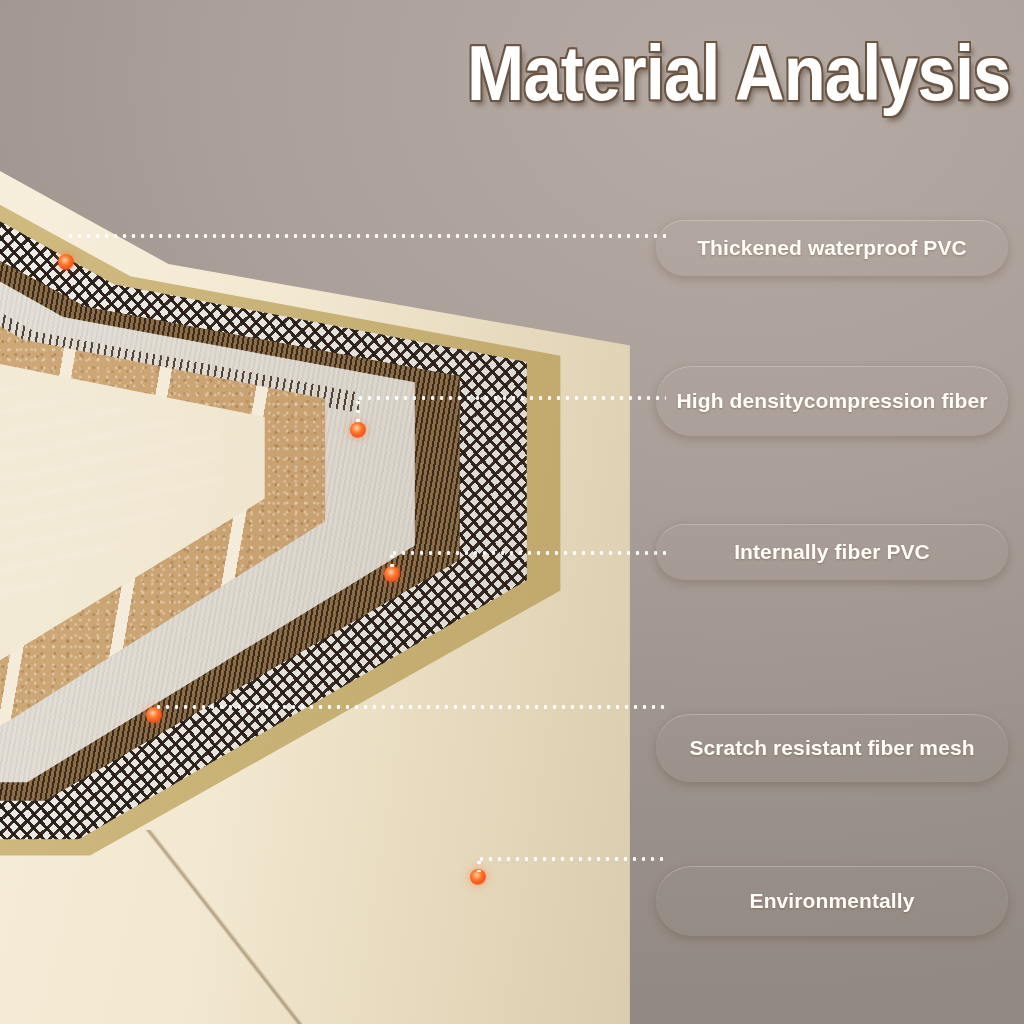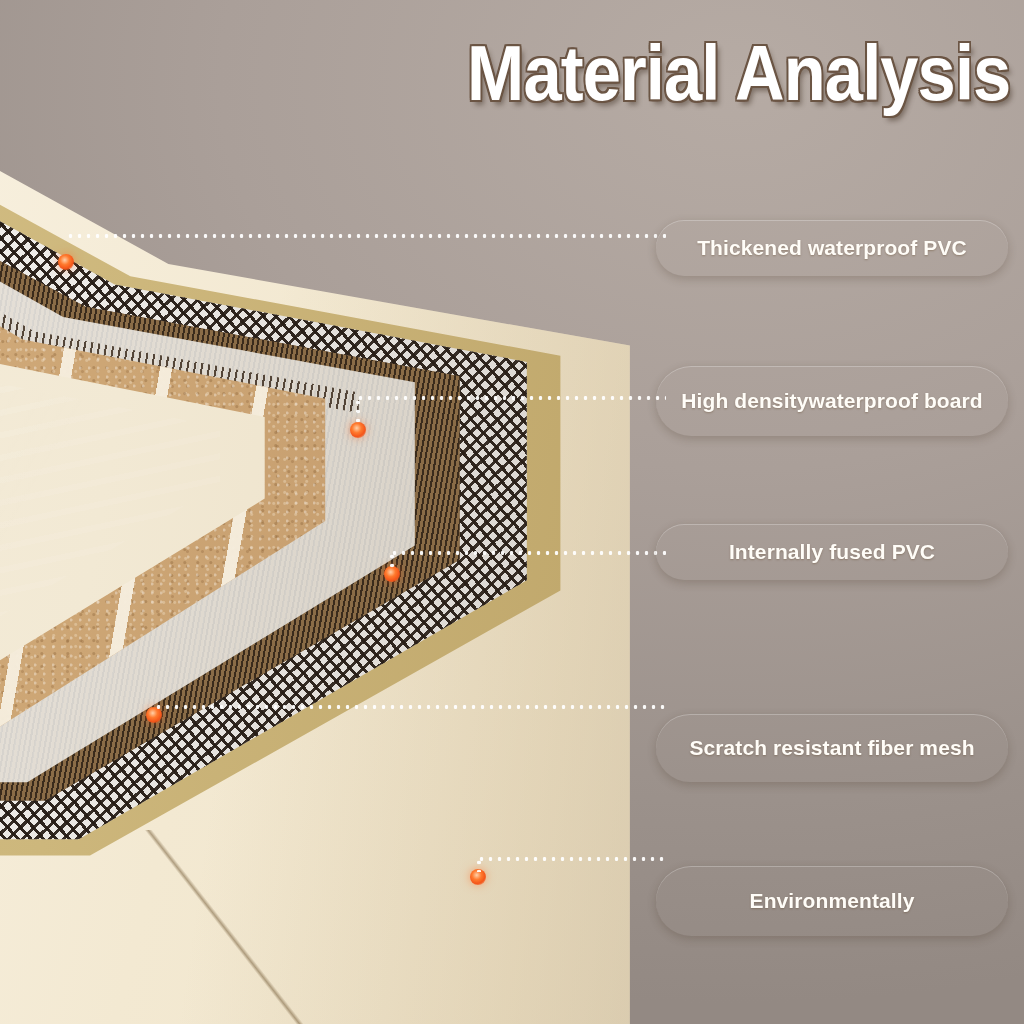--- a/index.html
+++ b/index.html
@@ -217,30 +217,30 @@
       <span>Thickened waterproof PVC</span>
     </div>
   </div>
 
   <div class="hotdot" style="left:350px;top:422px;"></div>
   <div class="dotline vert" style="left:356px;top:398px;height:28px;"></div>
   <div class="dotline" style="left:356px;top:396px;width:310px;"></div>
   <div class="callout" style="left:656px;top:366px;">
     <div class="pill" style="width:352px;height:70px;font-size:21px;flex-direction:row;">
       <span>High density</span>
-      <span>waterproof board</span>
+      <span>compression fiber</span>
     </div>
   </div>
 
   <div class="hotdot" style="left:384px;top:566px;"></div>
   <div class="dotline vert" style="left:390px;top:552px;height:18px;"></div>
   <div class="dotline" style="left:390px;top:551px;width:276px;"></div>
   <div class="callout" style="left:656px;top:524px;">
     <div class="pill" style="width:352px;height:56px;font-size:21px;">
-      <span>Internally fused PVC</span>
+      <span>Internally fiber PVC</span>
     </div>
   </div>
 
   <div class="hotdot" style="left:146px;top:707px;"></div>
   <div class="dotline" style="left:154px;top:705px;width:512px;"></div>
   <div class="callout" style="left:656px;top:678px;">
     <div class="pill" style="width:352px;height:68px;font-size:21px;margin-top:36px;">
       <span>Scratch resistant fiber mesh</span>
     </div>
   </div>

